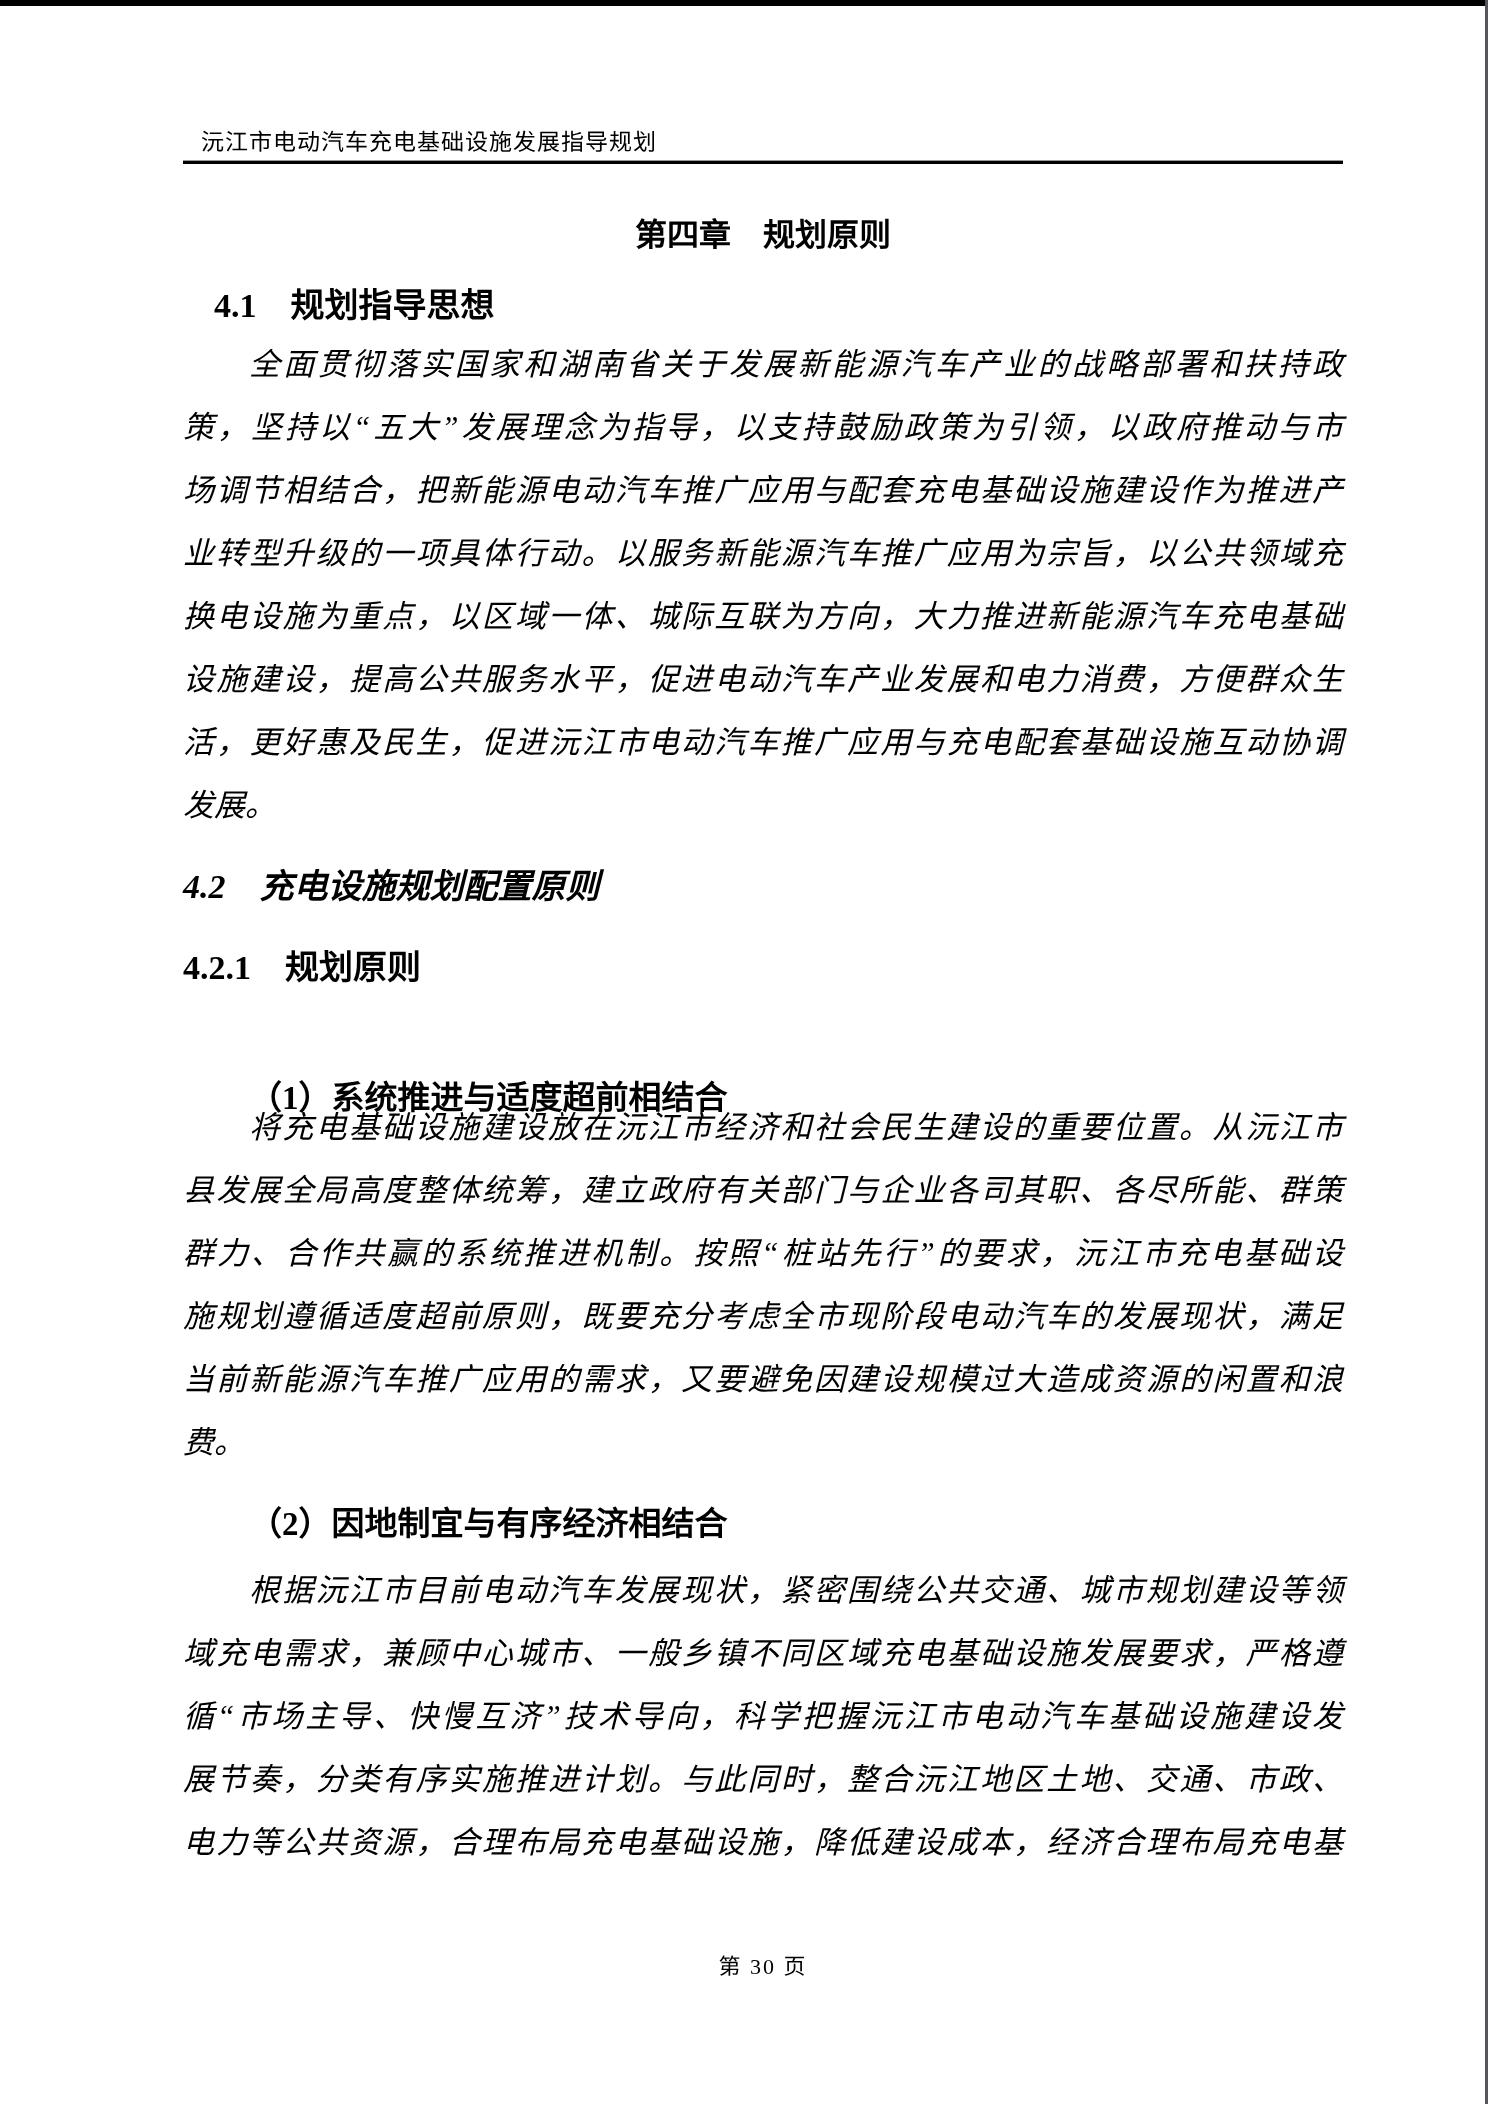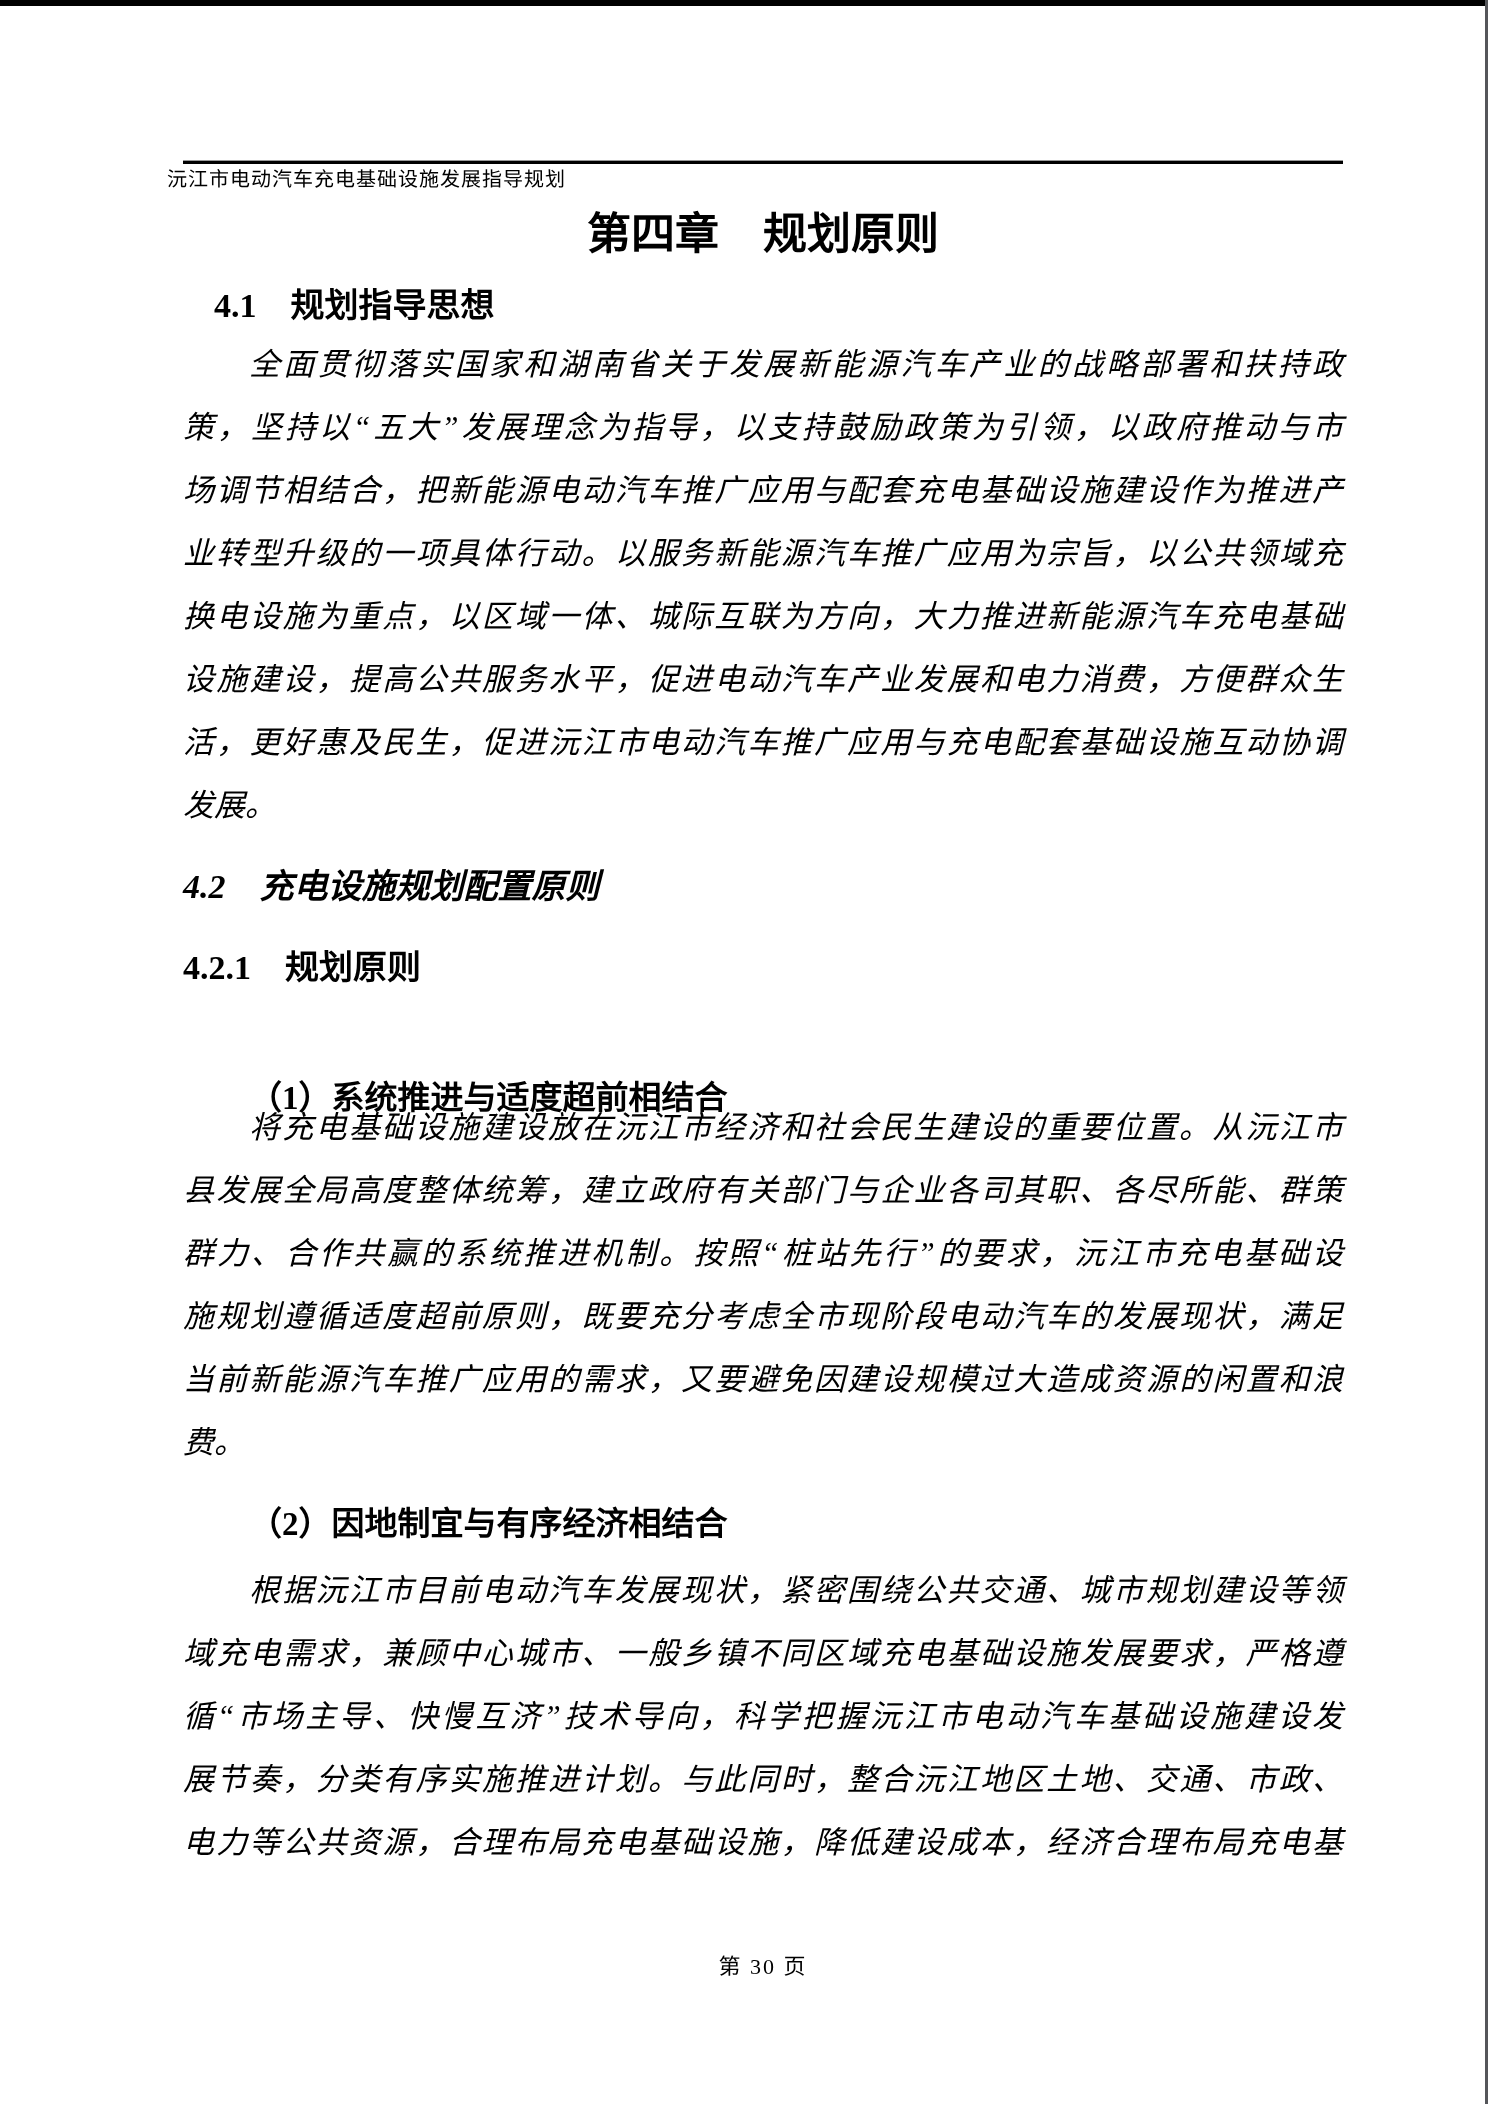--- a/index.html
+++ b/index.html
@@ -19,41 +19,40 @@
     background: #000000;
   }
   .right-border {
     position: absolute;
     top: 0; right: 0;
     width: 3px; height: 100%;
     background: #55565a;
   }
   .running-header {
     position: absolute;
-    left: 167px; top: 128px;
+    left: 201px; top: 128px;
     width: 1160px;
-    font-size: 20px;
+    font-size: 23px;
     line-height: 30px;
     letter-spacing: 1px;
     white-space: nowrap;
-    margin-top: 36px;
   }
   .header-rule {
     position: absolute;
     left: 183px; top: 160px;
     width: 1160px; height: 3px;
     background: #000000;
     border-top: 1px solid #9a9a9a;
   }
   .chapter-title {
     position: absolute;
     left: 183px; top: 200px;
     width: 1160px;
     text-align: center;
-    font-size: 44px;
+    font-size: 32px;
     font-weight: bold;
     line-height: 70px;
     white-space: nowrap;
   }
   .heading {
     position: absolute;
     left: 183px;
     width: 1160px;
     font-size: 34px;
     font-weight: bold;

